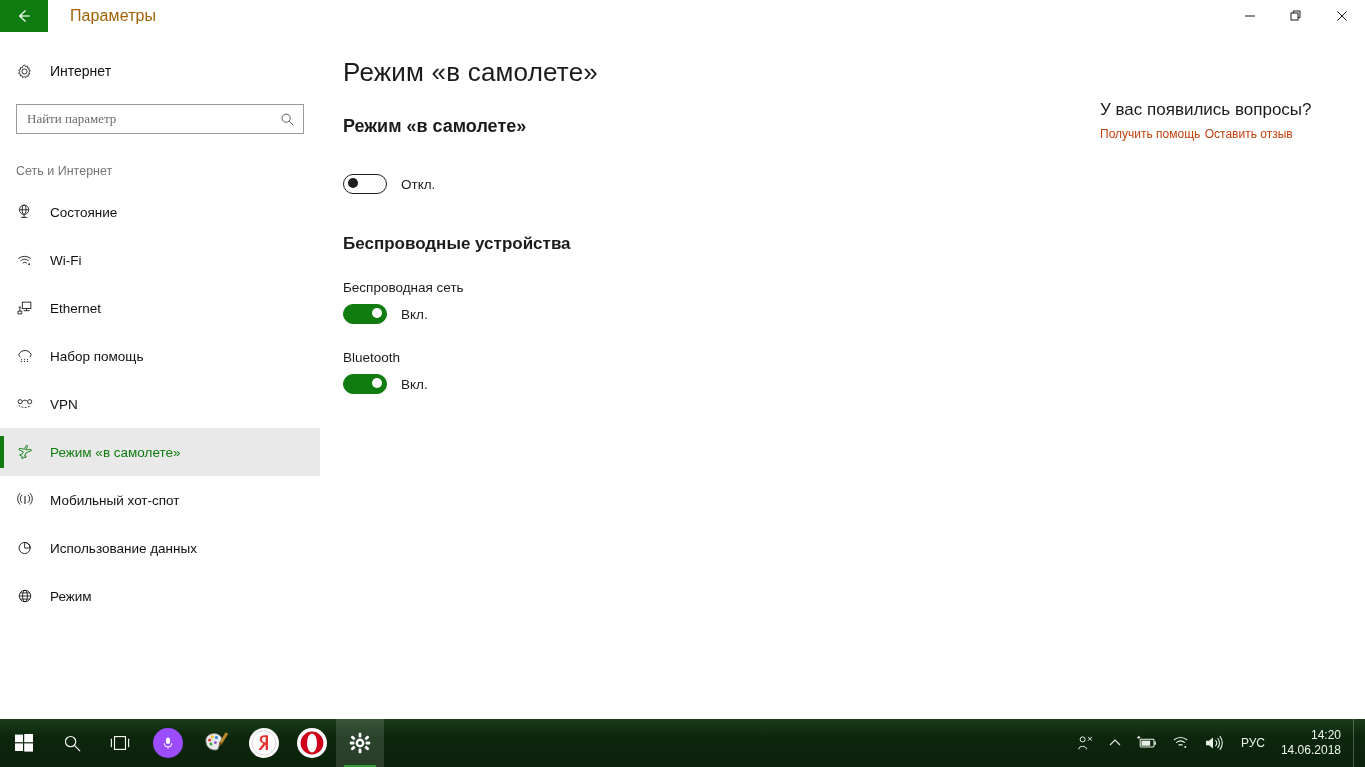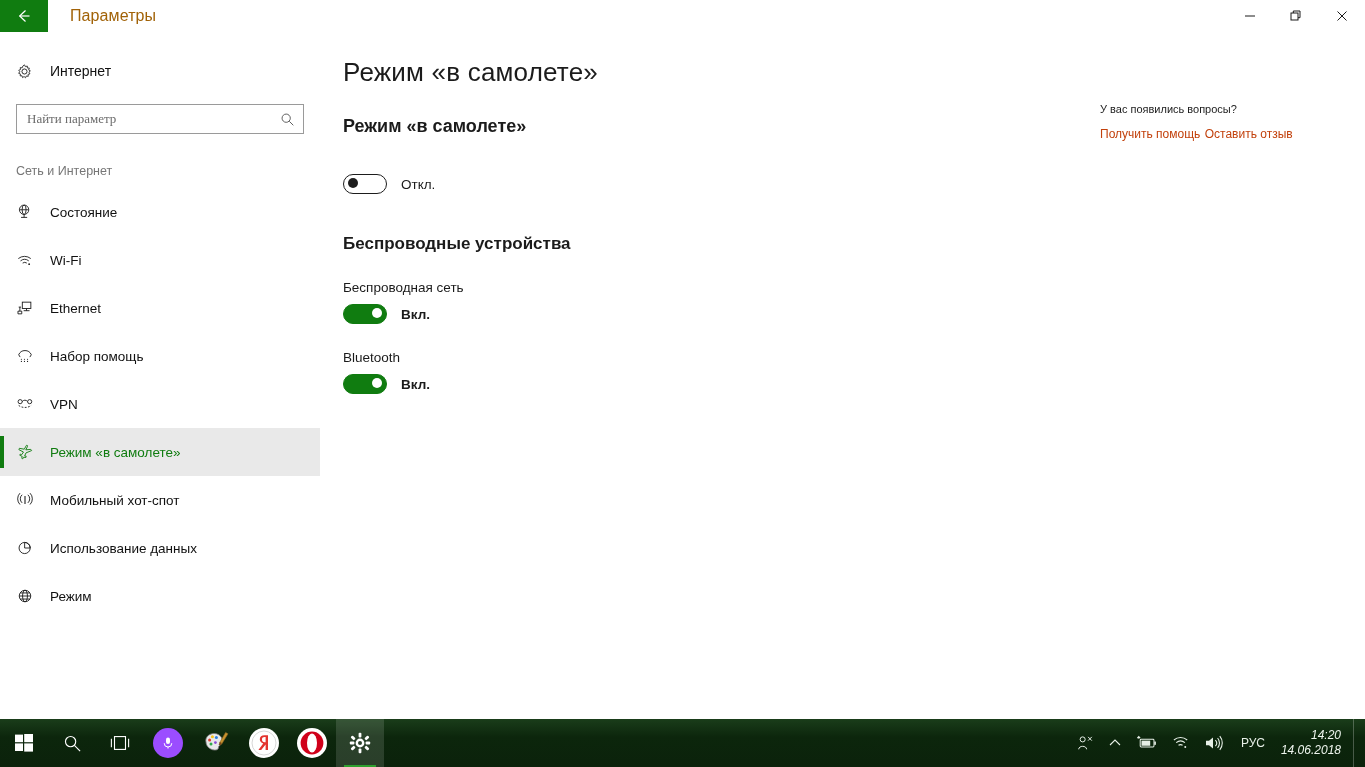--- a/index.html
+++ b/index.html
@@ -78,31 +78,31 @@
 
   
   .main { position: absolute; left: 320px; top: 32px; width: 760px; height: 687px; }
   .page-title { font-size: 26px; font-weight: 400; color: #1b1b1b; margin: 25px 0 0 23px; letter-spacing: .2px; }
   .section-h2 { font-size: 18px; color: #1b1b1b; margin: 28px 0 0 23px; }
   .section-h3 { font-size: 17px; color: #1b1b1b; margin: 40px 0 0 23px; }
   .field-label { font-size: 13.5px; color: #1b1b1b; margin: 26px 0 0 23px; }
 
   .toggle-row { display: flex; align-items: center; margin-left: 23px; }
   .toggle-row.first { margin-top: 37px; }
-  .toggle-row.tight { margin-top: 9px; font-weight: bold; }
+  .toggle-row.tight { margin-top: 9px; }
   .switch { width: 44px; height: 20px; border-radius: 10px; position: relative; cursor: pointer; flex: none; }
   .switch.off { background: #ffffff; border: 1.6px solid #1d1d1d; }
   .switch.off .knob { position: absolute; width: 10px; height: 10px; border-radius: 50%; background: #1d1d1d; left: 4px; top: 3.2px; }
   .switch.on { background: #107C10; border: 1.6px solid #107C10; }
   .switch.on .knob { position: absolute; width: 10px; height: 10px; border-radius: 50%; background: #ffffff; right: 4px; top: 3.2px; }
   .toggle-state { font-size: 13.5px; color: #1b1b1b; margin-left: 14px; }
 
   
   .aside { position: absolute; left: 1100px; top: 32px; width: 265px; height: 687px; }
-  .aside-h { font-size: 11px; color: #1b1b1b; margin-top: 68px; line-height: 19px; }
+  .aside-h { font-size: 17px; color: #1b1b1b; margin-top: 68px; line-height: 19px; }
   .aside-h.second { margin-top: 68px; }
   .aside-link { font-size: 12px; color: #c2410c; margin-top: 8px; cursor: pointer; display: inline-block; }
 
   
   .taskbar {
     position: absolute; left: 0; bottom: 0; width: 1365px; height: 48px;
     background: linear-gradient(180deg, #1a3d1a 0%, #0c260c 38%, #0b220b 100%);
     display: flex; align-items: center;
   }
   .tb-left { display: flex; align-items: center; height: 48px; }
@@ -112,21 +112,21 @@
   }
   .tb-btn.active { background: rgba(255,255,255,.13); }
   .tb-btn.active::after {
     content:""; position:absolute; bottom:0; left:8px; right:8px; height:2px; background:#2ea02e;
   }
   .circle-icon { width: 30px; height: 30px; border-radius: 50%; display:flex; align-items:center; justify-content:center; }
   .tb-right { margin-left: auto; display: flex; align-items: center; height: 48px; padding-right: 4px; }
   .tray-btn { height: 48px; display:flex; align-items:center; justify-content:center; padding: 0 7px; cursor:pointer; color:#e6efe6; }
   .tray-lang { font-size: 12px; color: #e8f0e8; padding: 0 10px; height:48px; display:flex; align-items:center; cursor:pointer; }
   .clock { height: 48px; display:flex; flex-direction:column; align-items:flex-end; justify-content:center;
-           color:#eef5ee; font-size: 12px; line-height: 15px; padding: 0 12px 0 6px; cursor: pointer; font-style: italic; }
+           color:#eef5ee; font-size: 12px; line-height: 15px; padding: 0 12px 0 6px; cursor: pointer; }
   .showdesk { width: 8px; height: 48px; border-left: 1px solid rgba(255,255,255,.25); cursor: pointer; }
 </style>
 </head>
 <body>
 
 <div class="app">
 
   <div class="titlebar">
     <div class="back-btn">
       <svg width="18" height="18" viewBox="0 0 18 18">

